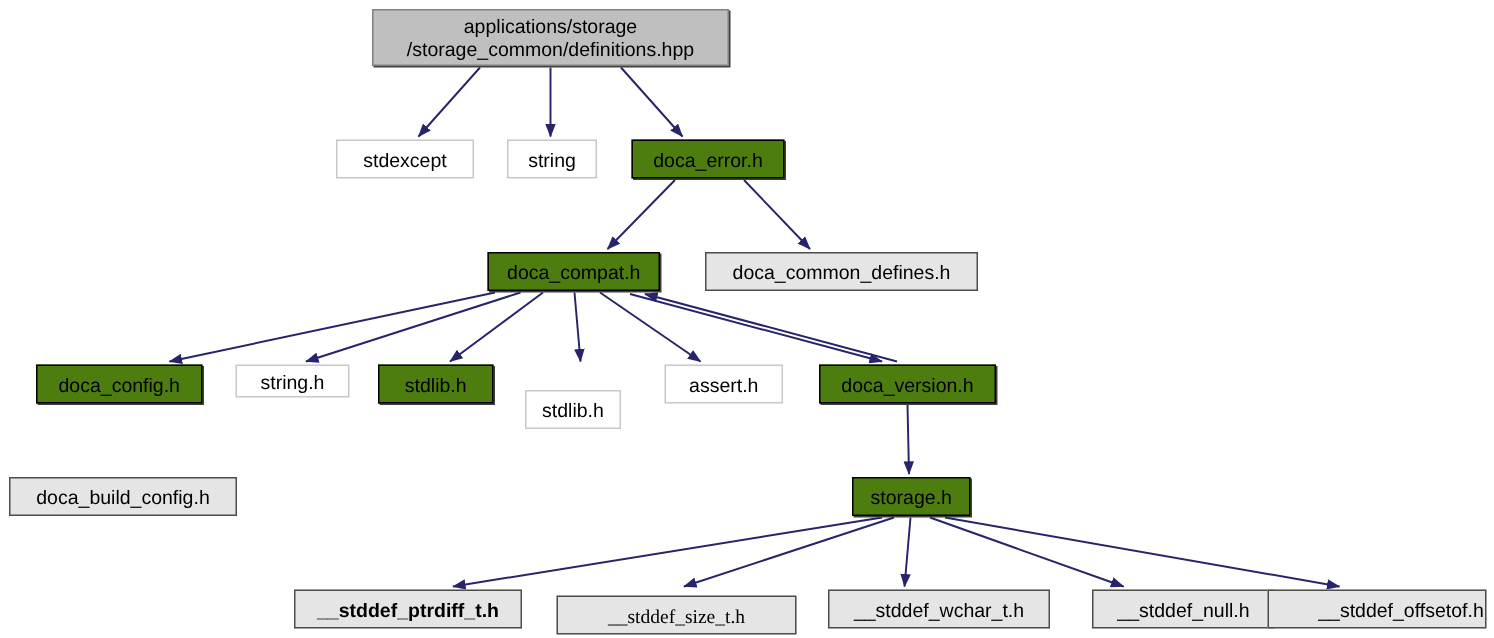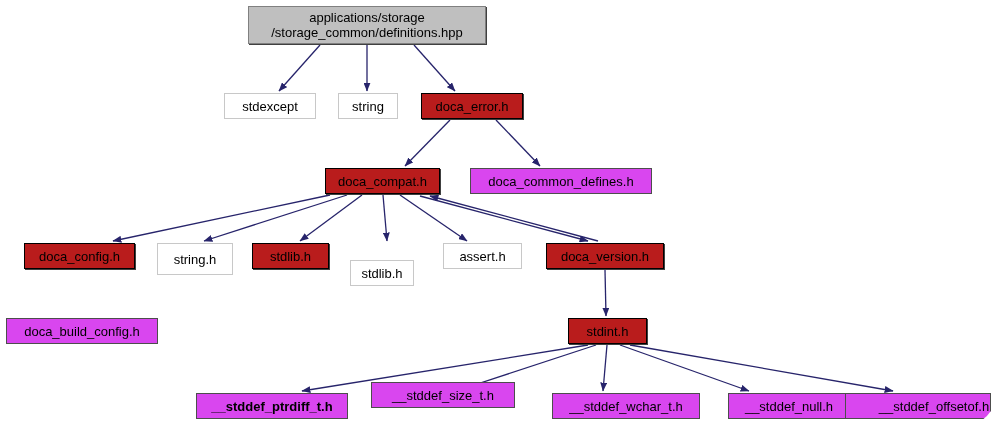--- a/index.html
+++ b/index.html
@@ -7,21 +7,20 @@
     padding: 0;
     background: #ffffff;
   }
   #graph-root {
     position: relative;
     width: 996px;
     height: 425px;
     background: #ffffff;
     overflow: hidden;
     font-family: "Liberation Sans", sans-serif;
-    border-radius: 31px;
   }
   #graph-svg {
     position: absolute;
     left: 0;
     top: 0;
     width: 996px;
     height: 425px;
   }
   .node-box {
     position: absolute;
@@ -38,30 +37,30 @@
     background: #ffffff;
     border: 1px solid #000000;
     cursor: pointer;
   }
   .node-box.style-root {
     background: #bfbfbf;
     border: 1px solid #808080;
     box-shadow: 1px 1px 0 0 #404040;
   }
   .node-box.style-strong {
-    background: #b91c1c;
+    background: #4d7c0f;
     border: 1px solid #000000;
     box-shadow: 1px 1px 0 0 #404040;
   }
   .node-box.style-faint {
     background: #ffffff;
     border: 1px solid #c8c8c8;
   }
   .node-box.style-plain {
-    background: #d946ef;
+    background: #e5e5e5;
     border: 1px solid #4d4d4d;
   }
 </style>
 </head>
 <body>
 
 <div id="graph-root">
   <svg id="graph-svg" viewBox="0 0 996 425" xmlns="http://www.w3.org/2000/svg">
     <defs>
       <marker id="arrowhead" markerWidth="9" markerHeight="7" refX="8.4" refY="3.5" orient="auto" markerUnits="userSpaceOnUse">
@@ -91,26 +90,26 @@
   </svg>
   <div id="nodes-layer">
       <div class="node-box style-root" style="left: 248px; top: 6px; width: 238px; height: 38px;">applications/storage
 /storage_common/definitions.hpp</div>
       <div class="node-box style-faint" style="left: 224px; top: 93px; width: 92px; height: 26px;">stdexcept</div>
       <div class="node-box style-faint" style="left: 338px; top: 93px; width: 60px; height: 26px;">string</div>
       <div class="node-box style-strong" style="left: 421px; top: 93px; width: 102px; height: 26px;">doca_error.h</div>
       <div class="node-box style-strong" style="left: 325px; top: 168px; width: 115px; height: 26px;">doca_compat.h</div>
       <div class="node-box style-plain" style="left: 470px; top: 168px; width: 182px; height: 26px;">doca_common_defines.h</div>
       <div class="node-box style-strong" style="left: 24px; top: 243px; width: 111px; height: 26px;">doca_config.h</div>
-      <div class="node-box style-faint" style="left: 157px; top: 243px; width: 76px; height: 32px; text-align: center;">string.h</div>
+      <div class="node-box style-faint" style="left: 157px; top: 243px; width: 76px; height: 22px; text-align: center;">string.h</div>
       <div class="node-box style-strong" style="left: 252px; top: 243px; width: 77px; height: 26px;">stdlib.h</div>
       <div class="node-box style-faint" style="left: 350px; top: 260px; width: 64px; height: 26px;">stdlib.h</div>
       <div class="node-box style-faint" style="left: 443px; top: 243px; width: 79px; height: 26px;">assert.h</div>
       <div class="node-box style-strong" style="left: 546px; top: 243px; width: 118px; height: 26px;">doca_version.h</div>
       <div class="node-box style-plain" style="left: 6px; top: 318px; width: 152px; height: 26px; text-align: right;">doca_build_config.h</div>
-      <div class="node-box style-strong" style="left: 568px; top: 318px; width: 79px; height: 26px;">stdint.h</div>
+      <div class="node-box style-strong" style="left: 568px; top: 318px; width: 79px; height: 26px;">storage.h</div>
       <div class="node-box style-plain" style="left: 196px; top: 393px; width: 152px; height: 26px; font-weight: bold;">__stddef_ptrdiff_t.h</div>
-      <div class="node-box style-plain" style="left: 371px; top: 382px; width: 144px; height: 26px;">__stddef_size_t.h</div>
+      <div class="node-box style-plain" style="left: 371px; top: 397px; width: 160px; height: 26px; font-family: Liberation Serif, serif;">__stddef_size_t.h</div>
       <div class="node-box style-plain" style="left: 528px; top: 393px; width: 148px; height: 26px; margin-left: 24px;">__stddef_wchar_t.h</div>
       <div class="node-box style-plain" style="left: 728px; top: 393px; width: 122px; height: 26px;">__stddef_null.h</div>
       <div class="node-box style-plain" style="left: 845px; top: 393px; width: 146px; height: 26px; padding-left: 32px;">__stddef_offsetof.h</div>
     </div>
 </div>
 
 </body></html>

